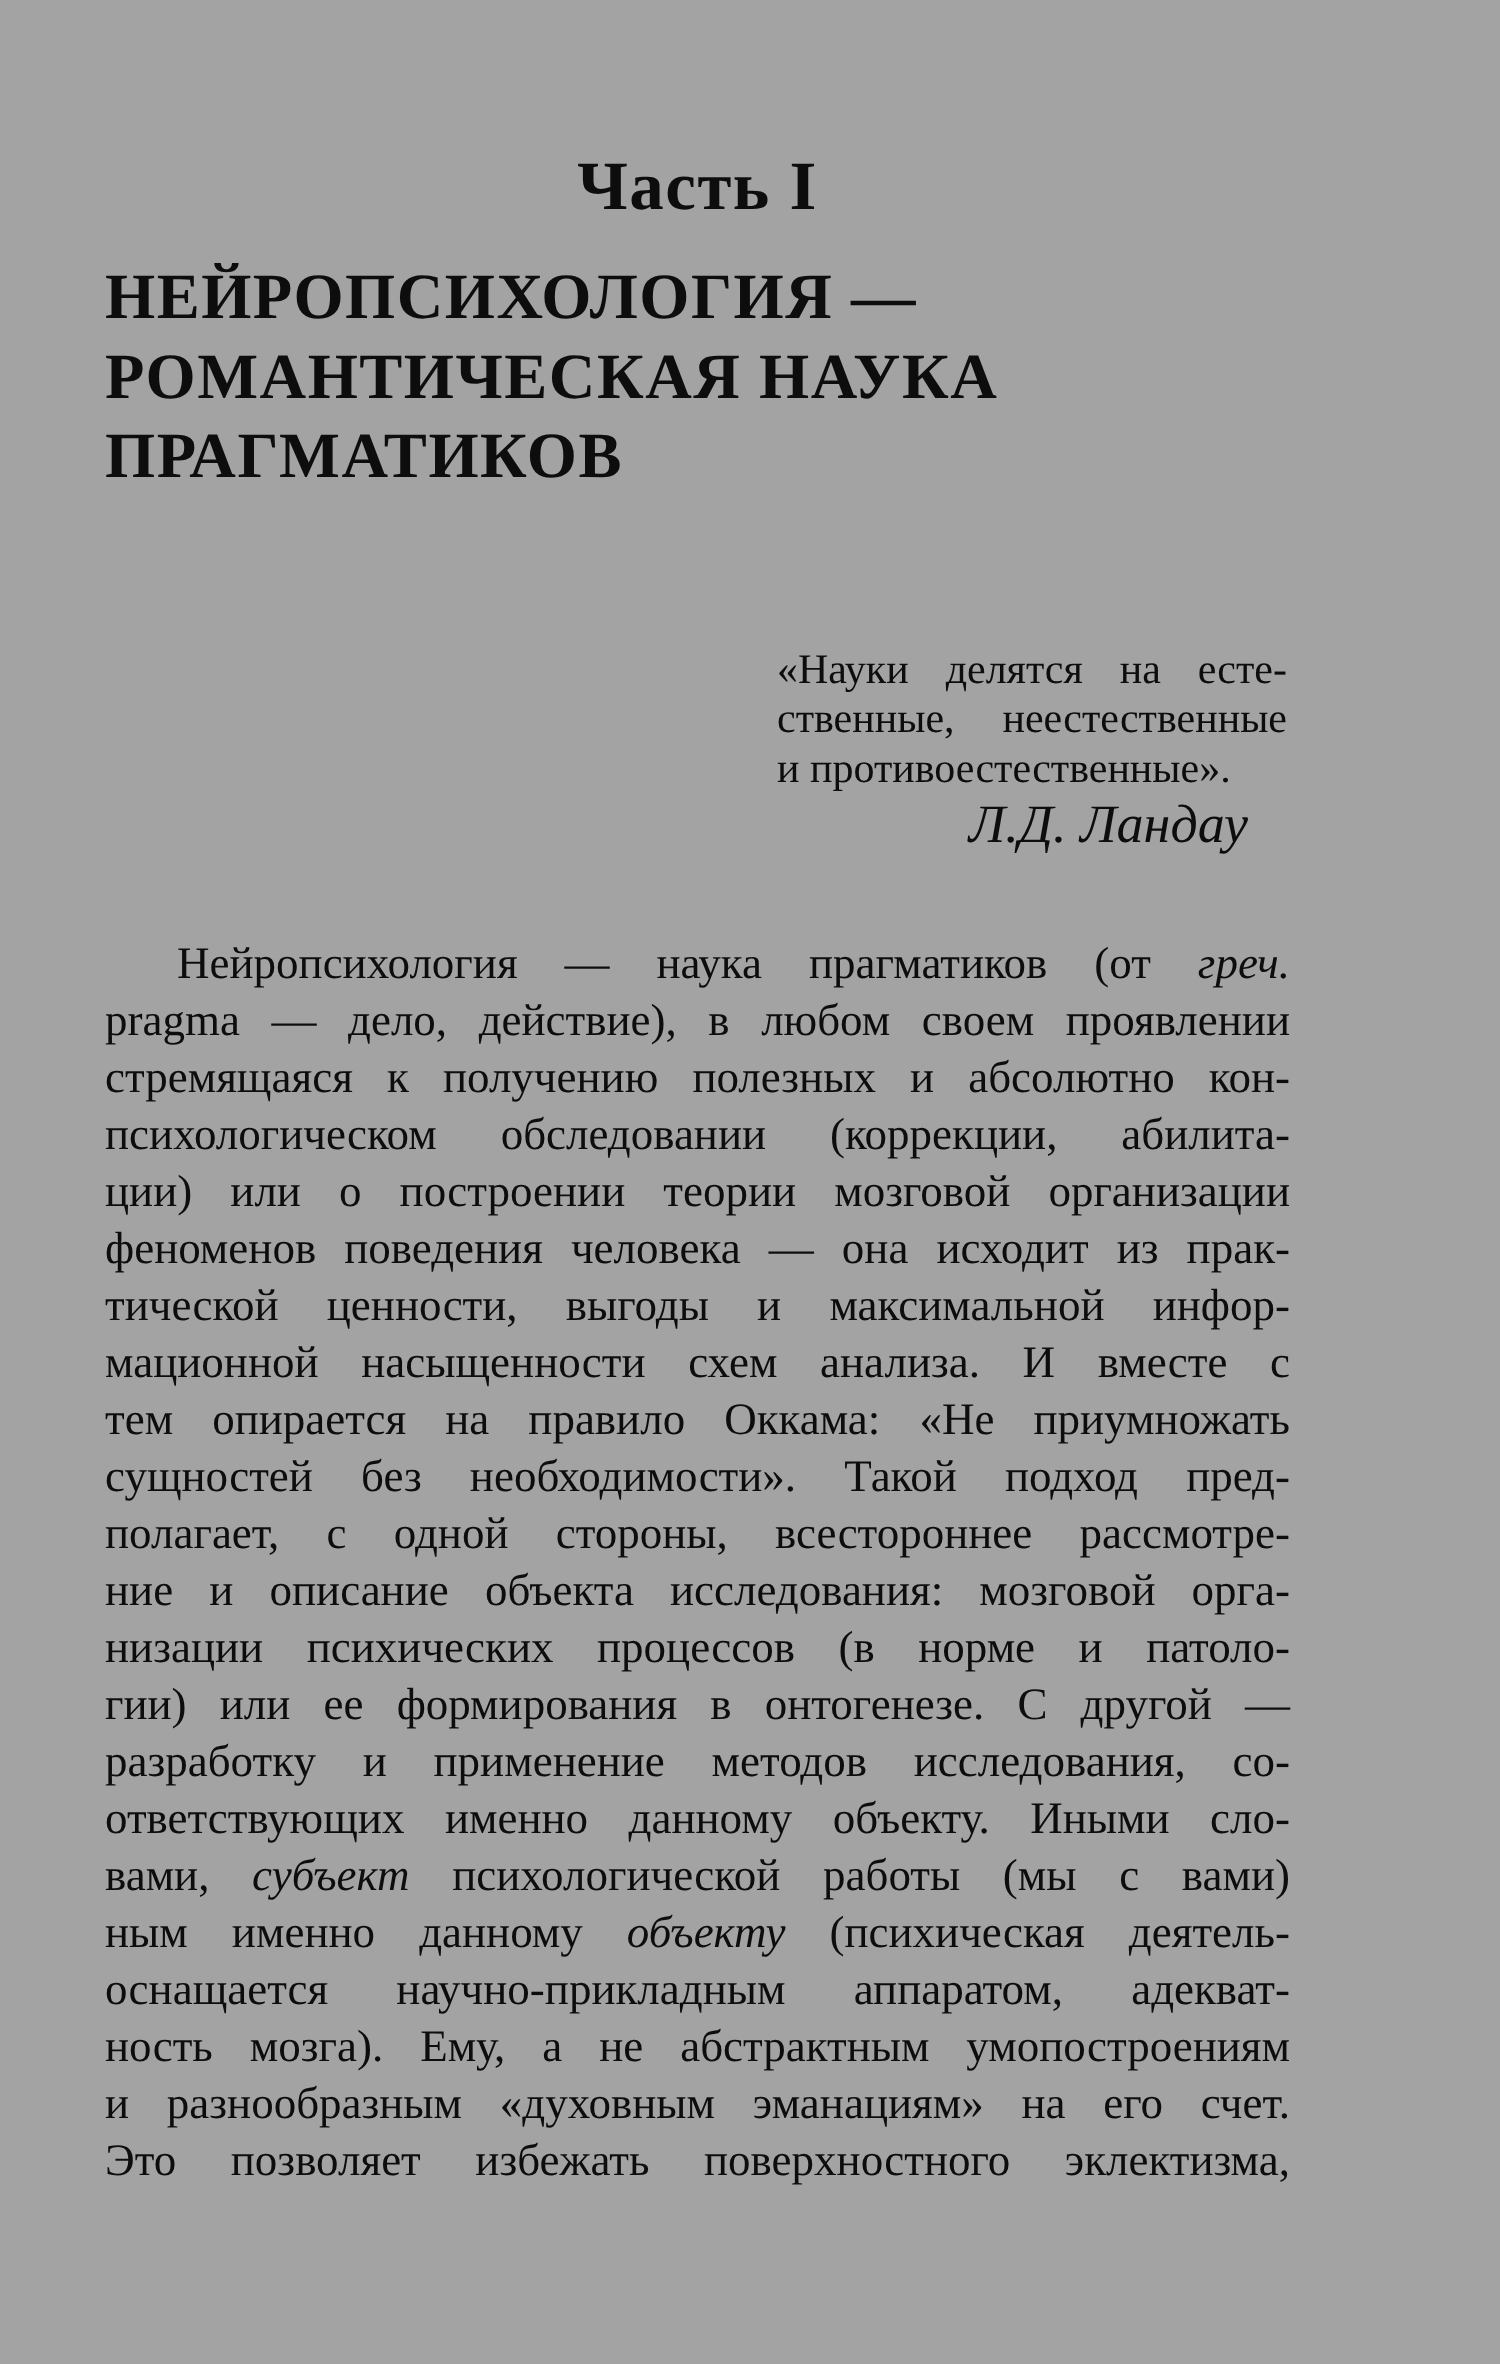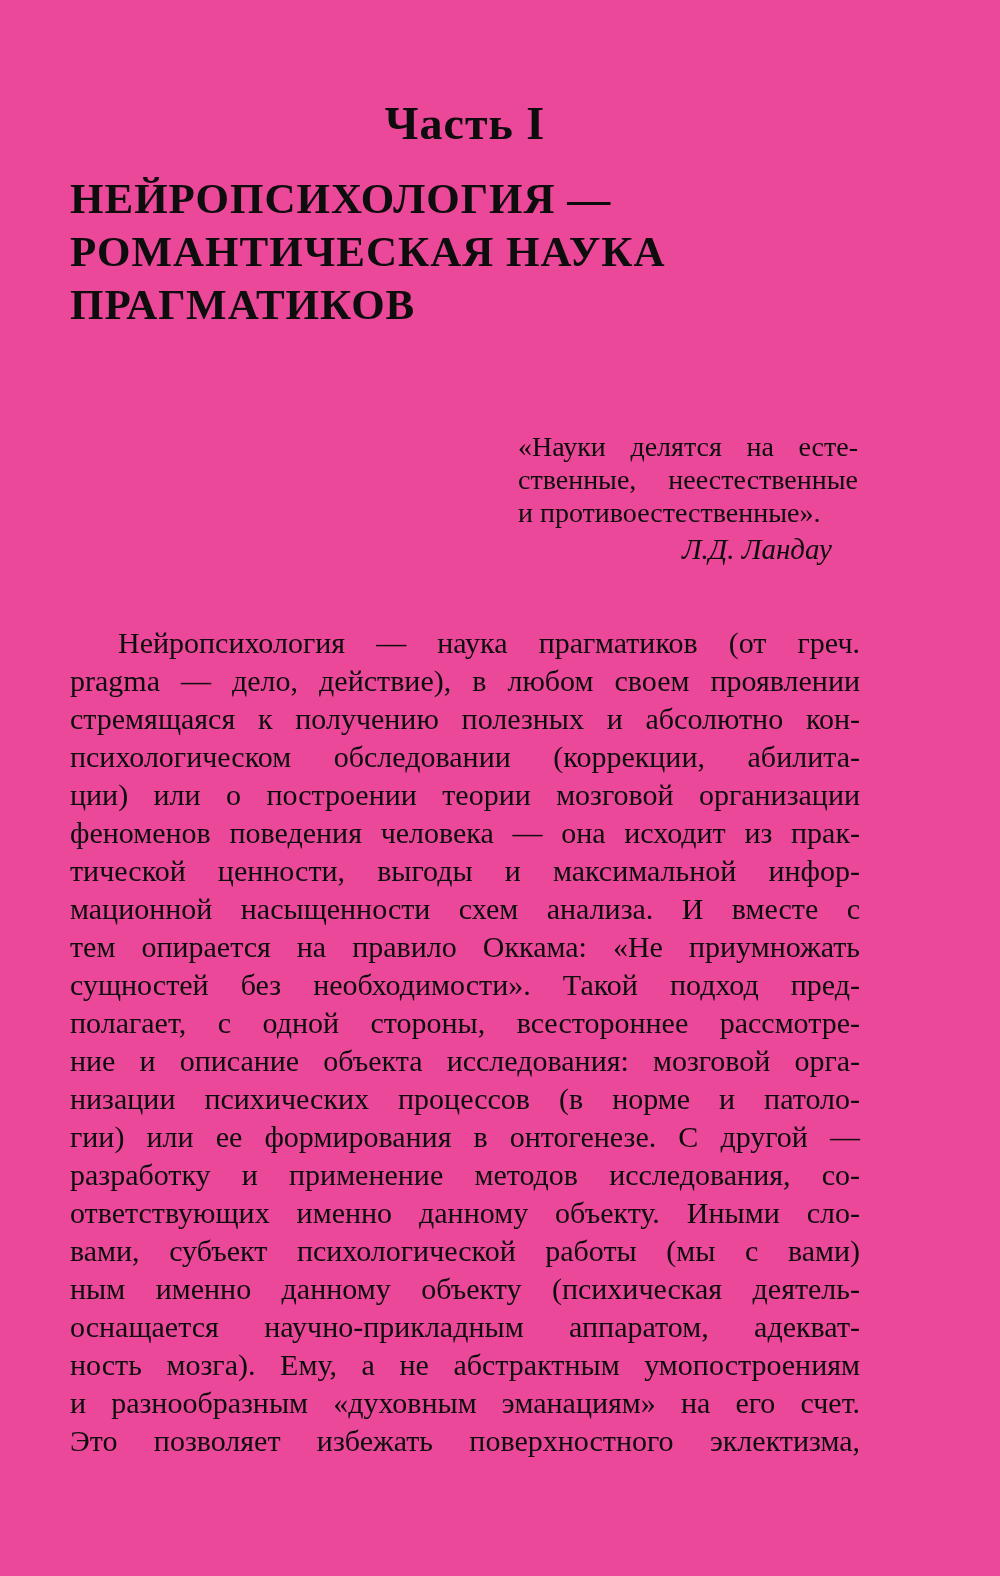--- a/index.html
+++ b/index.html
@@ -53,44 +53,45 @@
     text-align-last: justify;
   }
   .epi-line.epi-last {
     text-align-last: auto;
   }
   .attribution {
     margin-top: 4px;
     text-align: right;
     padding-right: 26px;
     font-style: italic;
-    font-size: 29px;
+    font-size: 36px;
   }
   .body-text {
     position: absolute;
     top: 624px;
     left: 70px;
     width: 790px;
     font-size: 30px;
     line-height: 38px;
   }
   .body-text .line {
     text-align: justify;
     text-align-last: justify;
   }
   .body-text .line:first-child {
     padding-left: 48px;
   }
   .it {
+    font-style: italic;
   }
 </style>
 </head>
 <body style="background: rgb(253, 253, 251);">
 
-<div class="page" style="background: #ec4899; color: rgb(13, 13, 13);">
+<div class="page" style="background: #a3a3a3; color: rgb(13, 13, 13);">
 
   <div class="part-label">Часть I</div>
 
   <div class="chapter-title">
     <div>НЕЙРОПСИХОЛОГИЯ —</div>
     <div>РОМАНТИЧЕСКАЯ НАУКА</div>
     <div>ПРАГМАТИКОВ</div>
   </div>
 
   <div class="epigraph">

